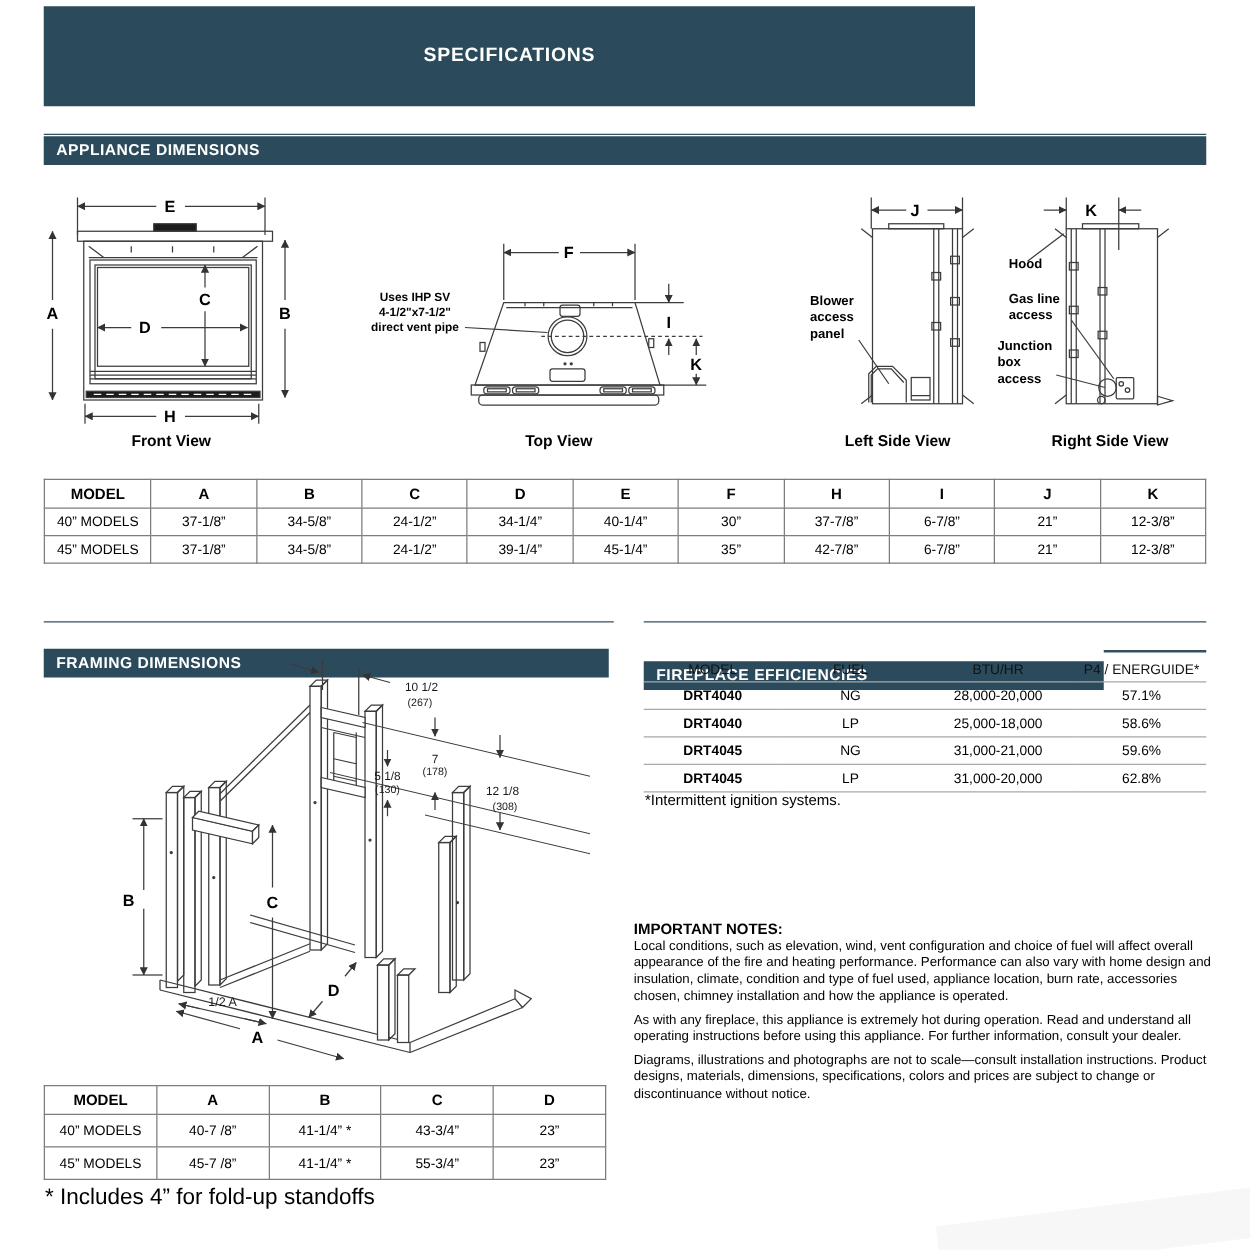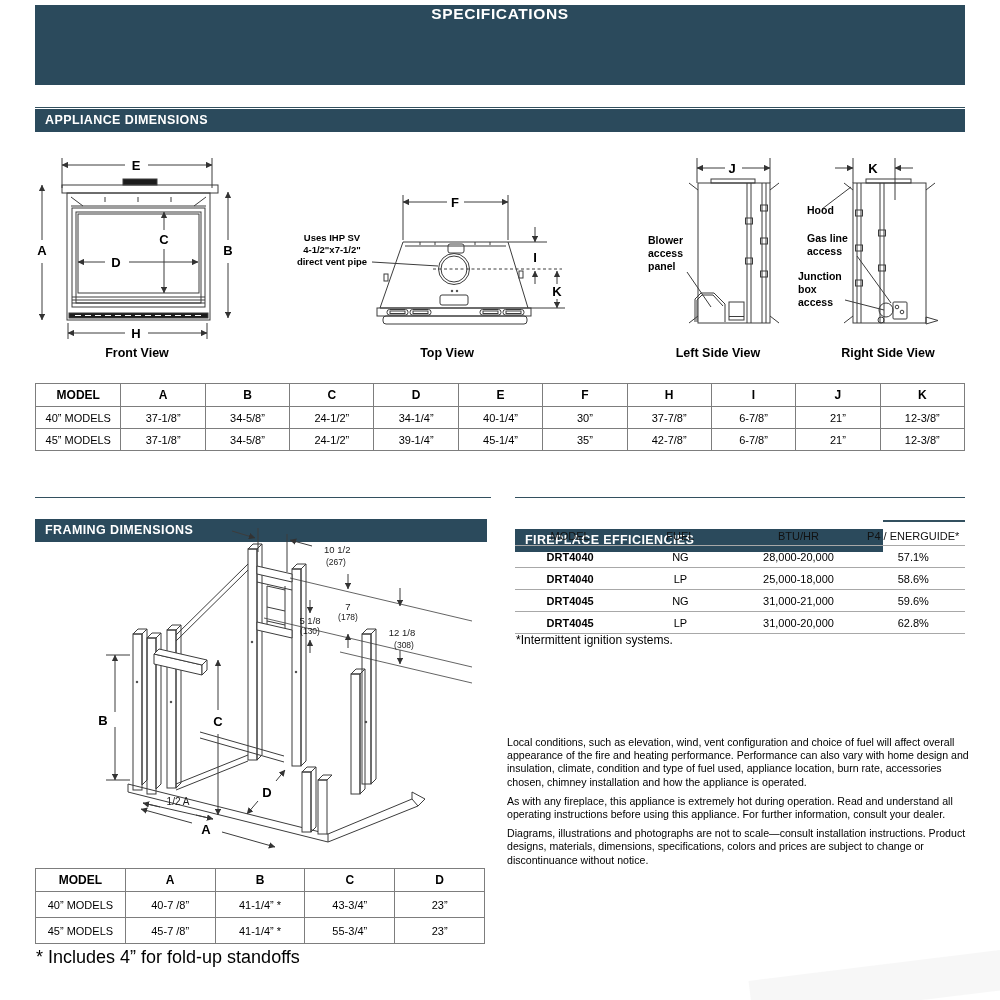--- a/index.html
+++ b/index.html
@@ -1,21 +1,21 @@
 <!DOCTYPE html>
 <html><head>
 <meta charset="utf-8">
 <style>
   html,body { margin:0; padding:0; background:#fff; }
   .page { position:relative; width:1000px; height:1000px; background:#fff;
           font-family:"Liberation Sans", sans-serif; color:#000; overflow:hidden; }
   .abs { position:absolute; }
   .navy { background:#2b4a5c; }
   .rule { background:#33505f; }
-  .spec-bar { left:35px; top:5px; width:930px; height:80px; display:flex; justify-content:center; }
+  .spec-bar { left:35px; top:5px; width:745px; height:80px; display:flex; align-items:center; justify-content:center; }
   .spec-bar span { color:#fff; font-weight:bold; font-size:15.5px; letter-spacing:.6px; }
   .sec-bar { color:#fff; font-weight:bold; font-size:12.5px; letter-spacing:.4px; line-height:23px; padding-left:10px; box-sizing:border-box; }
 
   table.dim { border-collapse:collapse; table-layout:fixed; width:100%; background:#fff; }
   table.dim th, table.dim td { border:1px solid #7d7d7d; text-align:center; padding:0; }
   table.dim th { font-size:12px; height:22px; }
   table.dim td { font-size:11px; }
   .apl td { height:21px; }
   .frm td { height:25px; font-size:11.5px; }
 
@@ -452,20 +452,21 @@
         <td>LP</td>
         <td>31,000-20,000</td>
         <td>62.8%</td>
       </tr>
     </tbody>
       </table>
   </div>
   <div class="abs footnote" style="left:516px;top:633px;">*Intermittent ignition systems.</div>
 
   <div class="abs notes" style="left:507px;top:736px;">
+    <h4>IMPORTANT NOTES:</h4>
     <p>Local conditions, such as elevation, wind, vent configuration and choice of fuel will affect overall appearance of the fire and heating performance. Performance can also vary with home design and insulation, climate, condition and type of fuel used, appliance location, burn rate, accessories chosen, chimney installation and how the appliance is operated.</p>
     <p>As with any fireplace, this appliance is extremely hot during operation. Read and understand all operating instructions before using this appliance. For further information, consult your dealer.</p>
     <p>Diagrams, illustrations and photographs are not to scale—consult installation instructions. Product designs, materials, dimensions, specifications, colors and prices are subject to change or discontinuance without notice.</p>
   </div>
 
   <div class="abs" style="left:35px;top:868px;width:450px;">
     <table class="dim frm">
       <colgroup>
           <col style="width:20%">
           <col style="width:20%">

